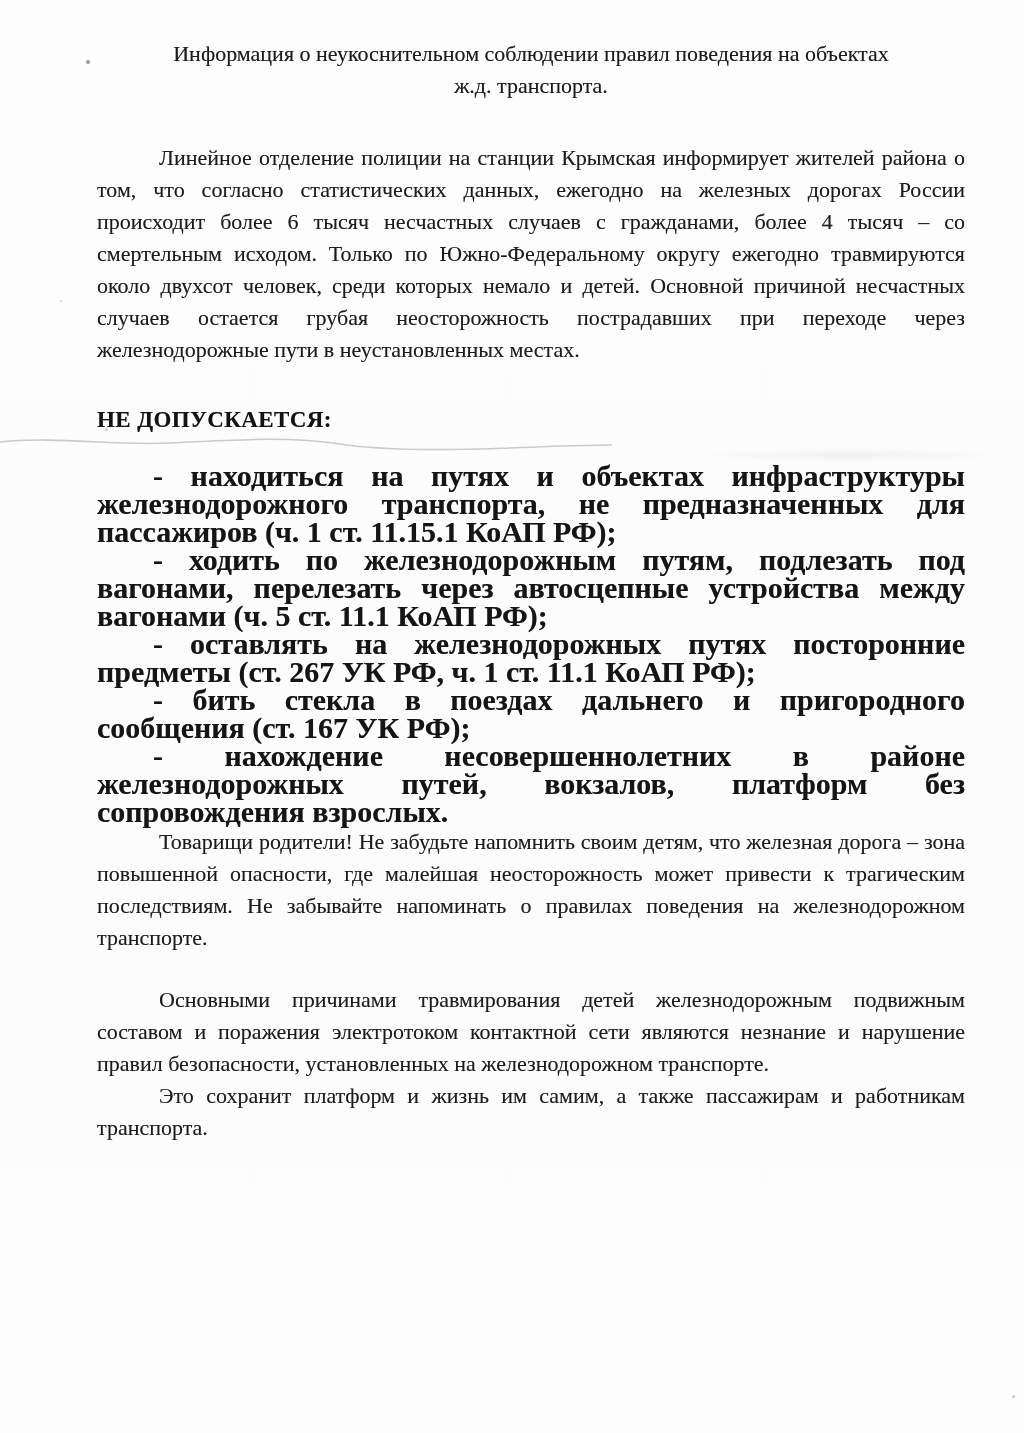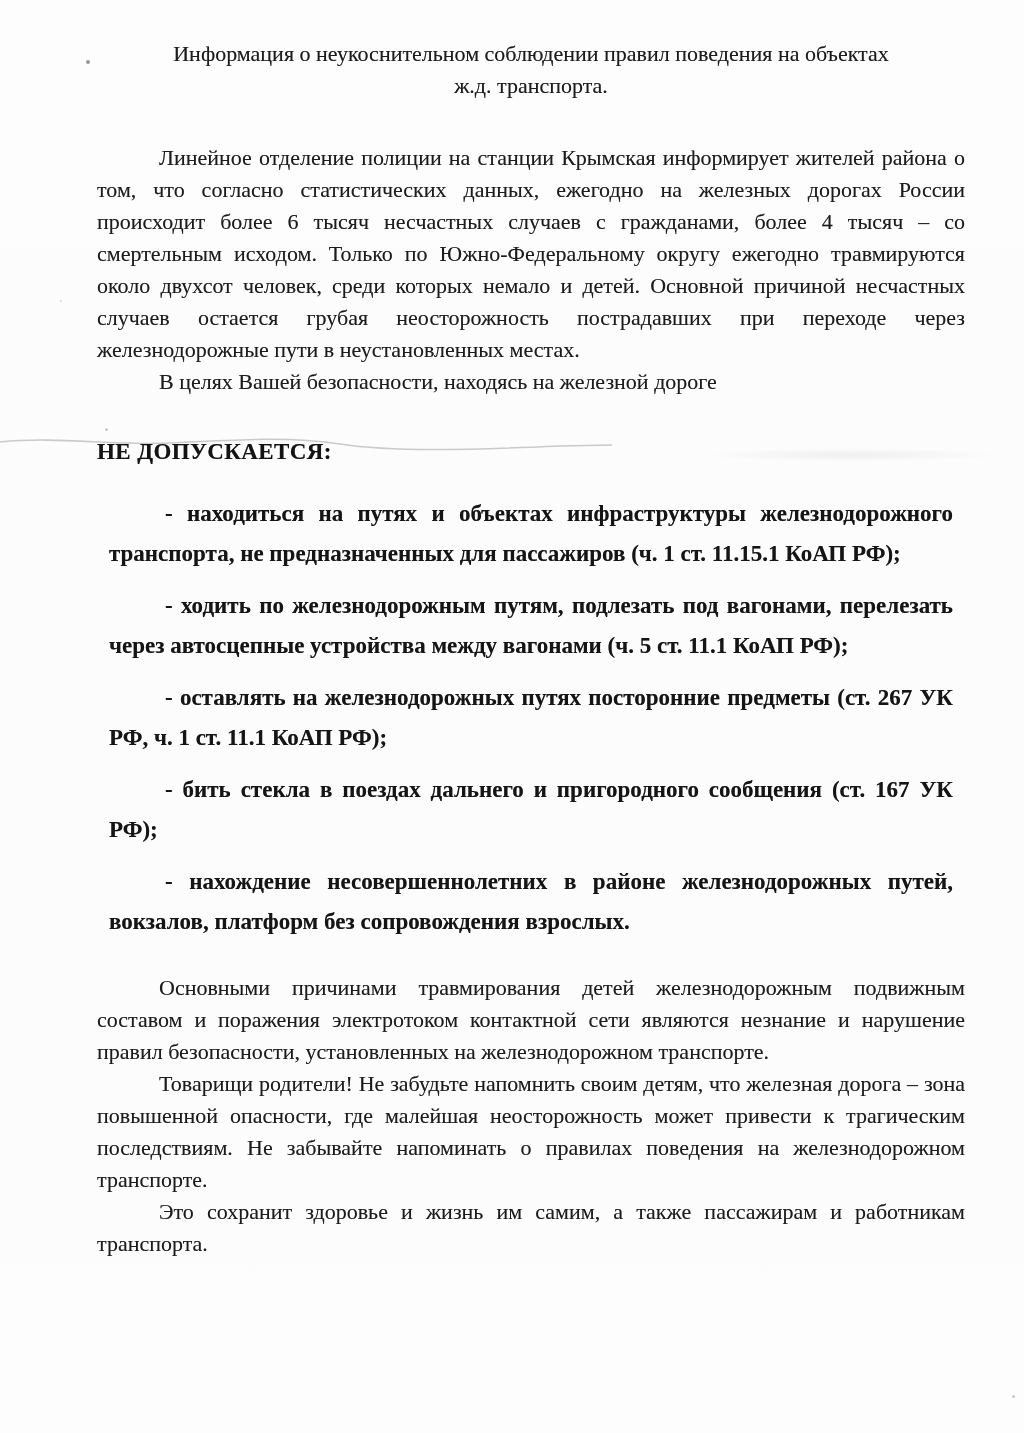--- a/index.html
+++ b/index.html
@@ -40,23 +40,23 @@
     margin: 40px 0 28px 0;
     text-align: left;
     font-size: 23px;
     line-height: 28px;
     font-weight: 700;
     letter-spacing: 0.4px;
     color: #141414;
     text-shadow: 0 0 0.6px rgba(10,10,10,0.5);
   }
   .item {
-    margin: 12px;
-    font-size: 23px;
-    line-height: 40px;
+    margin: 0;
+    font-size: 30px;
+    line-height: 28px;
     font-weight: 700;
     text-align: justify;
     text-indent: 56px;
     color: #151515;
     text-shadow: 0 0 0.6px rgba(10,10,10,0.45);
   }
   .para.causes { margin-top: 30px; }
   
   .artifact-line {
     position: absolute;
@@ -96,28 +96,27 @@
 
   <div class="content">
 
     <h1 class="title">
       <span>Информация о неукоснительном соблюдении правил поведения на объектах</span><br>
       <span>ж.д. транспорта.</span>
     </h1>
 
     <p class="para first">Линейное отделение полиции на станции Крымская информирует жителей района о том, что согласно статистических данных, ежегодно на железных дорогах России происходит более 6 тысяч несчастных случаев с гражданами, более 4 тысяч – со смертельным исходом. Только по Южно-Федеральному округу ежегодно травмируются около двухсот человек, среди которых немало и детей. Основной причиной несчастных случаев остается грубая неосторожность пострадавших при переходе через железнодорожные пути в неустановленных местах.</p>
 
-    <p class="para">В целях Вашей безопасности, находясь на железной дороге</p>
 
     <h2 class="section-heading">НЕ ДОПУСКАЕТСЯ:</h2>
 
     <p class="item">- находиться на путях и объектах инфраструктуры железнодорожного транспорта, не предназначенных для пассажиров (ч. 1 ст. 11.15.1 КоАП РФ);</p>
     <p class="item">- ходить по железнодорожным путям, подлезать под вагонами, перелезать через автосцепные устройства между вагонами (ч. 5 ст. 11.1 КоАП РФ);</p>
     <p class="item">- оставлять на железнодорожных путях посторонние предметы (ст. 267 УК РФ, ч. 1 ст. 11.1 КоАП РФ);</p>
     <p class="item">- бить стекла в поездах дальнего и пригородного сообщения (ст. 167 УК РФ);</p>
     <p class="item">- нахождение несовершеннолетних в районе железнодорожных путей, вокзалов, платформ без сопровождения взрослых.</p>
 
+    <p class="para">Товарищи родители! Не забудьте напомнить своим детям, что железная дорога – зона повышенной опасности, где малейшая неосторожность может привести к трагическим последствиям. Не забывайте напоминать о правилах поведения на железнодорожном транспорте.</p>
     <p class="para causes">Основными причинами травмирования детей железнодорожным подвижным составом и поражения электротоком контактной сети являются незнание и нарушение правил безопасности, установленных на железнодорожном транспорте.</p>
-    <p class="para">Товарищи родители! Не забудьте напомнить своим детям, что железная дорога – зона повышенной опасности, где малейшая неосторожность может привести к трагическим последствиям. Не забывайте напоминать о правилах поведения на железнодорожном транспорте.</p>
-    <p class="para">Это сохранит здоровье и жизнь им самим, а также пассажирам и работникам транспорта.</p>
+    <p class="para">Это сохранит платформ и жизнь им самим, а также пассажирам и работникам транспорта.</p>
 
   </div>
 </div>
 
 </body></html>

